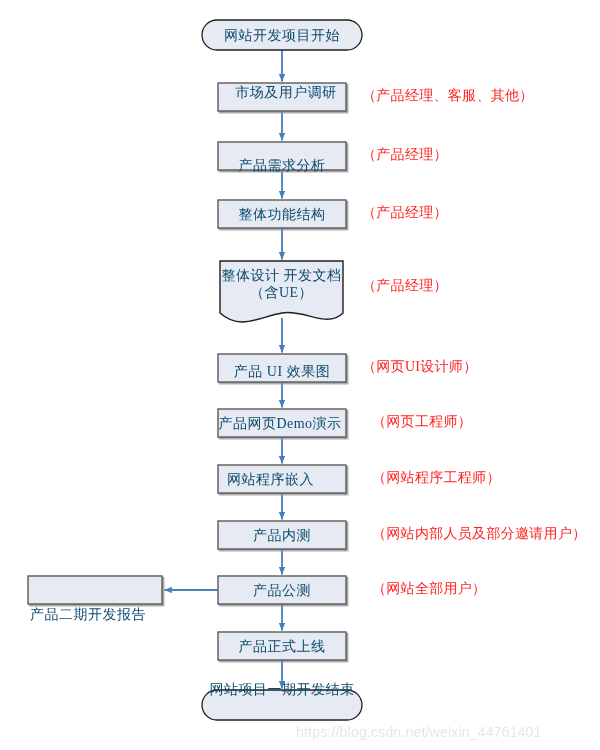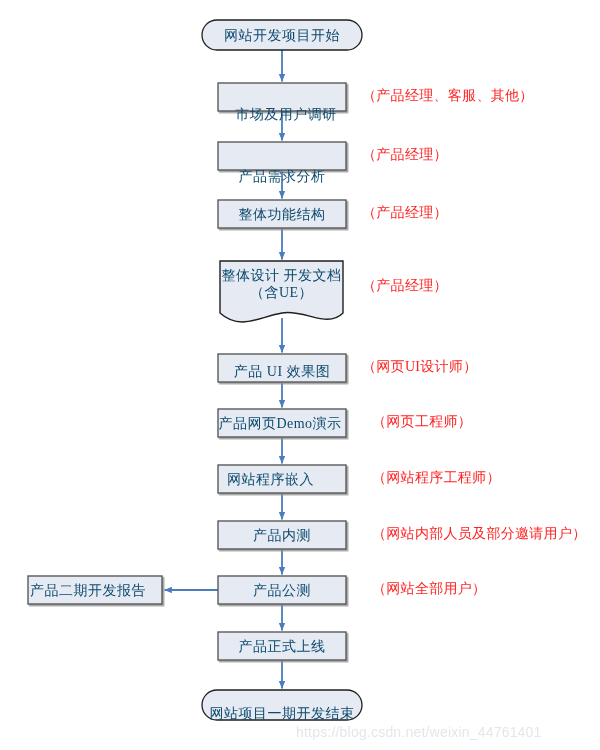--- a/index.html
+++ b/index.html
@@ -123,25 +123,25 @@
       <rect x="218" y="632" width="128" height="28" fill="#e6eaf3" stroke="#5a5a5a" stroke-width="1.4" filter="url(#boxshadow)"></rect>
 
       <rect x="202" y="690" width="160" height="30" rx="15" ry="15" fill="#e6eaf3" stroke="#1f1f1f" stroke-width="1.3"></rect>
     </g>
   </svg>
 
   <div class="node-label" style="left:202px; top:20px; width:160px; height:30px;">
     <span>网站开发项目开始</span>
   </div>
 
-  <div class="node-label" style="left:218px; top:95px; width:136px; height:28px;justify-content:flex-end;">
+  <div class="node-label" style="left:218px; top:78px; width:136px; height:28px;">
     <span>市场及用户调研</span>
   </div>
 
-  <div class="node-label" style="left:218px; top:160px; width:128px; height:34px;font-family:Liberation Mono, monospace;">
+  <div class="node-label" style="left:218px; top:148px; width:128px; height:34px;">
     <span>产品需求分析</span>
   </div>
 
   <div class="node-label" style="left:218px; top:200px; width:128px; height:28px;">
     <span>整体功能结构</span>
   </div>
 
   <div class="node-label" style="left:214px; top:264px; width:135px; height:40px;">
     <span>整体设计 开发文档</span>
     <span class="line2">（含UE）</span>
@@ -160,29 +160,29 @@
   </div>
 
   <div class="node-label" style="left:218px; top:521px; width:128px; height:28px;">
     <span>产品内测</span>
   </div>
 
   <div class="node-label" style="left:218px; top:576px; width:128px; height:28px;">
     <span>产品公测</span>
   </div>
 
-  <div class="node-label" style="left:28px; top:576px; width:120px; height:28px;">
+  <div class="node-label" style="left:28px; top:600px; width:120px; height:28px;">
     <span>产品二期开发报告</span>
   </div>
 
   <div class="node-label" style="left:218px; top:632px; width:128px; height:28px;">
     <span>产品正式上线</span>
   </div>
 
-  <div class="node-label" style="left:202px; top:690px; width:160px; height:46px;">
+  <div class="node-label" style="left:202px; top:666px; width:160px; height:46px;">
     <span>网站项目一期开发结束</span>
   </div>
 
   <div class="annotation" style="left:362px; top:88px;">（产品经理、客服、其他）</div>
 
   <div class="annotation" style="left:362px; top:147px;">（产品经理）</div>
 
   <div class="annotation" style="left:362px; top:205px;">（产品经理）</div>
 
   <div class="annotation" style="left:362px; top:278px;">（产品经理）</div>

